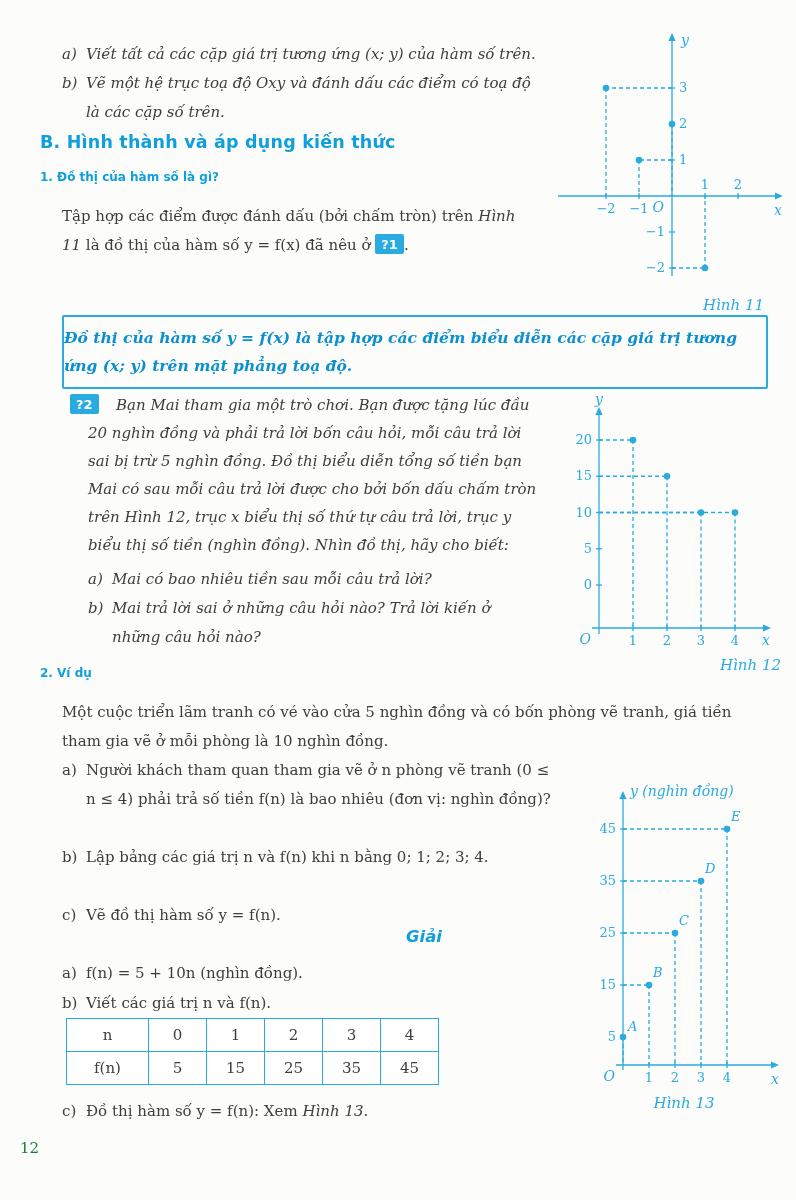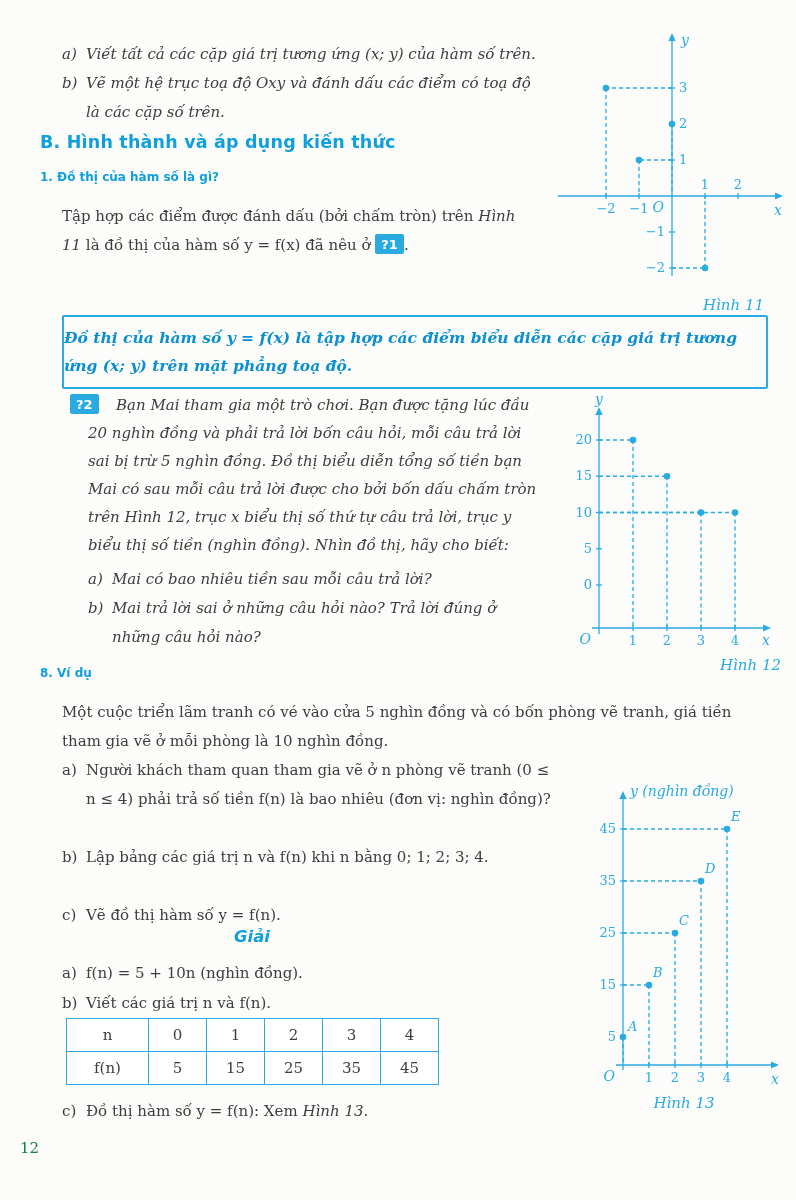--- a/index.html
+++ b/index.html
@@ -22,21 +22,21 @@
           font-weight:bold;color:#0a8fd0;font-size:15.5px;line-height:28px}
   .q2wrap{position:absolute}
   .q2body{text-indent:28px;line-height:28px}
   .figure{position:absolute}
   .figcap{color:#29abe2;font-style:italic;font-size:15px;margin-top:2px}
   .vtable{border-collapse:collapse;background:#fff}
   .vtable td{border:1.4px solid #29abe2;text-align:center;font-size:15px;height:33px;color:#3d3d3d}
   .vtable td:first-child{width:82px}
   .vtable td + td{width:58px}
   .giai{font-family:"DejaVu Sans",sans-serif;font-weight:bold;font-style:italic;color:#0f9fdd;
-        font-size:16.5px;text-align:center}
+        font-size:16.5px;text-align:right}
   .pagenum{font-size:15px;color:#15803d}
 </style>
 </head>
 <body>
 
 <div class="page">
 
   <div class="abs ser it item" style="left:62px;top:40px;width:486px">
     <span class="marker">a)</span>
     <span class="itext">Viết tất cả các cặp giá trị tương ứng (x; y) của hàm số trên.</span>
@@ -60,25 +60,25 @@
 
   <div class="q2wrap ser it" style="left:88px;top:391px;width:452px">
     <span class="badge" style="position:absolute;left:-18px;top:3px">?2</span>
     <div class="q2body">Bạn Mai tham gia một trò chơi. Bạn được tặng lúc đầu 20 nghìn đồng và phải trả lời bốn câu hỏi, mỗi câu trả lời sai bị trừ 5 nghìn đồng. Đồ thị biểu diễn tổng số tiền bạn Mai có sau mỗi câu trả lời được cho bởi bốn dấu chấm tròn trên Hình 12, trục x biểu thị số thứ tự câu trả lời, trục y biểu thị số tiền (nghìn đồng). Nhìn đồ thị, hãy cho biết:</div>
     <div class="item" style="margin-top:6px">
       <span class="marker">a)</span>
       <span class="itext">Mai có bao nhiêu tiền sau mỗi câu trả lời?</span>
     </div>
     <div class="item">
       <span class="marker">b)</span>
-      <span class="itext">Mai trả lời sai ở những câu hỏi nào? Trả lời đúng ở những câu hỏi nào?</span>
+      <span class="itext">Mai trả lời sai ở những câu hỏi nào? Trả lời kiến ở những câu hỏi nào?</span>
     </div>
   </div>
 
-  <div class="abs head h1" style="left:40px;top:666px">8. Ví dụ</div>
+  <div class="abs head h1" style="left:40px;top:666px">2. Ví dụ</div>
 
   <div class="abs ser" style="left:62px;top:698px;width:708px">Một cuộc triển lãm tranh có vé vào cửa 5 nghìn đồng và có bốn phòng vẽ tranh, giá tiền tham gia vẽ ở mỗi phòng là 10 nghìn đồng.</div>
 
   <div class="abs ser item" style="left:62px;top:756px;width:500px">
     <span class="marker">a)</span>
     <span class="itext">Người khách tham quan tham gia vẽ ở n phòng vẽ tranh (0 ≤ n ≤ 4) phải trả số tiền f(n) là bao nhiêu (đơn vị: nghìn đồng)?</span>
   </div>
   <div class="abs ser item" style="left:62px;top:843px;width:500px">
     <span class="marker">b)</span>
     <span class="itext">Lập bảng các giá trị n và f(n) khi n bằng 0; 1; 2; 3; 4.</span>

